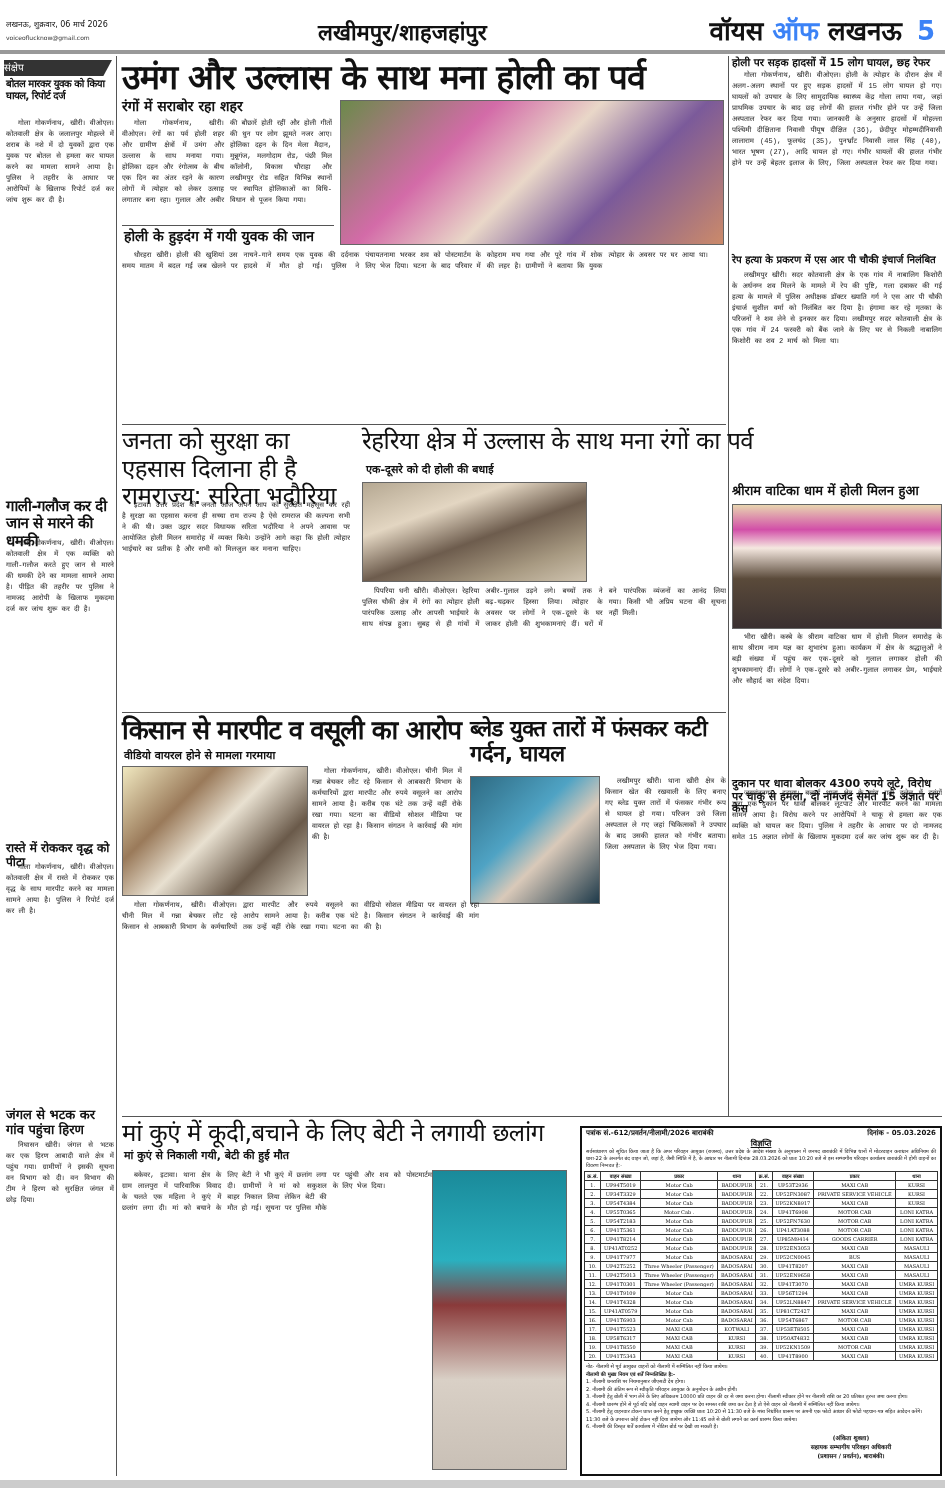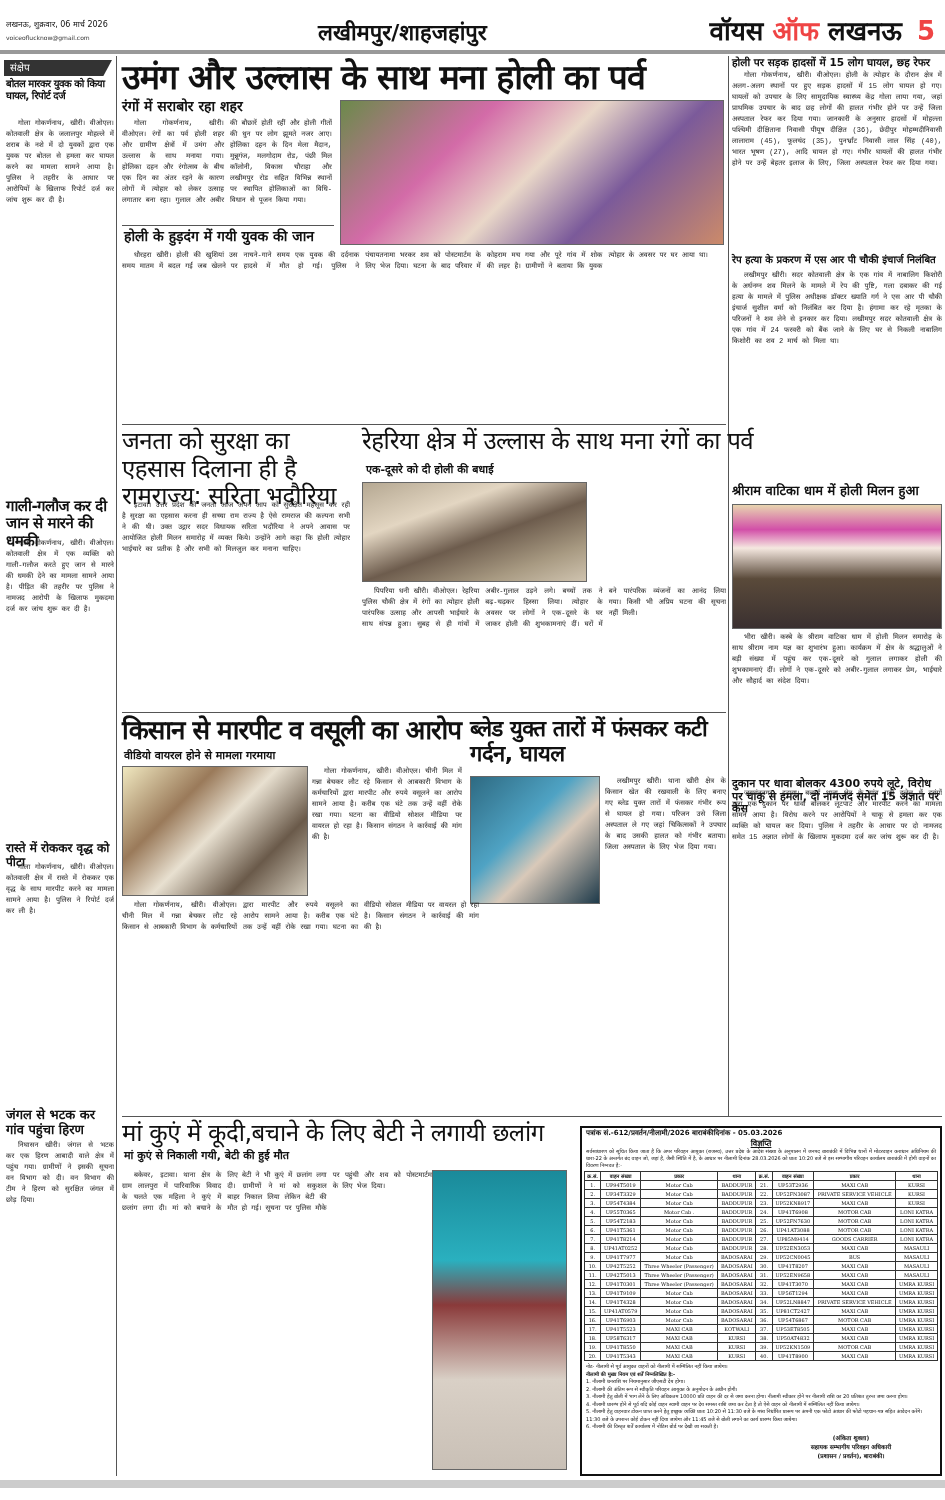--- a/index.html
+++ b/index.html
@@ -4,40 +4,40 @@
 <style>
 *{box-sizing:border-box;margin:0;padding:0}
 body{width:945px;height:1500px;background:#fff;font-family:"DejaVu Sans",sans-serif;color:#111;position:relative;overflow:hidden}
 .abs{position:absolute}
 .txt{font-family:Liberation Mono, monospace;font-size:7px;line-height:11px;color:#222;text-align:justify;overflow:hidden}
 .txt p{text-indent:12px}
 .hdr-date{left:6px;top:18px;font-size:8px}
 .hdr-email{left:6px;top:34px;font-size:6px;color:#333}
 .hdr-section{left:318px;top:16px;font-size:22px;font-weight:bold;font-family:"DejaVu Sans",sans-serif}
 .brand{right:10px;top:12px;font-size:26px;font-weight:bold}
-.brand .m{color:#ef4444}
+.brand .m{color:#3b82f6}
 .topbar{left:0;top:50px;width:945px;height:4px;background:#999}
 .vline{background:#555;width:1px}
 .hline{background:#555;height:1px}
-.kicker{left:4px;top:60px;width:108px;height:16px;background:#333;color:#fff;font-size:10px;padding-left:6px;line-height:16px;clip-path:polygon(0 0,100% 0,92% 100%,0 100%)}
+.kicker{left:4px;top:60px;width:108px;height:16px;background:#333;color:#fff;font-size:10px;line-height:16px;clip-path:polygon(0 0,100% 0,92% 100%,0 100%)}
 h1,h2,h3,h4{font-family:"DejaVu Sans",sans-serif;font-weight:bold;color:#111;line-height:1.15}
 .big{font-size:34px;letter-spacing:-1px}
 .med{font-size:24px;letter-spacing:-0.5px}
 .sm{font-size:14px}
 .xs{font-size:11px}
 .photo{background:linear-gradient(135deg,#8a7a6a,#c9b79f 40%,#7a6a5a 70%,#b9a08a);border:1px solid #666}
 .photo.crowd{background:linear-gradient(160deg,#b5a892,#e3d6c2 30%,#6d5c4d 55%,#a89a82 80%,#cfc3af)}
 .photo.color{background:linear-gradient(135deg,#6b8a4a,#d36ba8 30%,#e9d7c8 50%,#7b5a9a 70%,#cb8a6a)}
 .photo.tent{background:linear-gradient(180deg,#e8d5b0,#d24fa8 20%,#f5e8e0 35%,#5a4a3a 60%,#3a3030)}
 .photo.hospital{background:linear-gradient(135deg,#2e6a82,#4fa3c4 40%,#d9c9b9 60%,#1e3a4a)}
 .photo.girl{background:linear-gradient(180deg,#1a8a9a,#2ab0bf 30%,#8a3a3a 45%,#d9d0c6 70%,#c9c0b6)}
 .photo.meeting{background:linear-gradient(135deg,#f0e8c0,#9a7a5a 30%,#e8e0d0 50%,#6a5a4a 75%,#d0c8b8)}
 .notice{border:2px solid #111;background:#fff}
 .notice h3{text-align:center;font-size:15px;margin:2px 0}
-.notice .meta{display:flex;font-size:7px;font-weight:bold;padding:0 4px}
+.notice .meta{display:flex;justify-content:space-between;font-size:7px;font-weight:bold;padding:0 4px}
 .notice .vigyapti{text-align:center;font-size:8px;font-weight:bold;text-decoration:underline}
 .notice .intro{font-size:5px;line-height:7px;padding:0 4px;text-align:justify}
 table.veh{border-collapse:collapse;width:354px;margin:2px auto 0;font-family:"DejaVu Serif",serif;font-size:5px}
 table.veh th,table.veh td{border:1px solid #333;padding:0 2px;height:9px;line-height:8px;text-align:center;white-space:nowrap}
 table.veh th{font-weight:bold}
 .notes{font-size:5px;line-height:7.5px;padding:2px 4px}
 .sign{font-size:6px;text-align:center;line-height:9px;margin-left:180px;font-weight:bold}
 .bottombar{left:0;top:1480px;width:945px;height:8px;background:#ccc}
 </style>
 </head>

